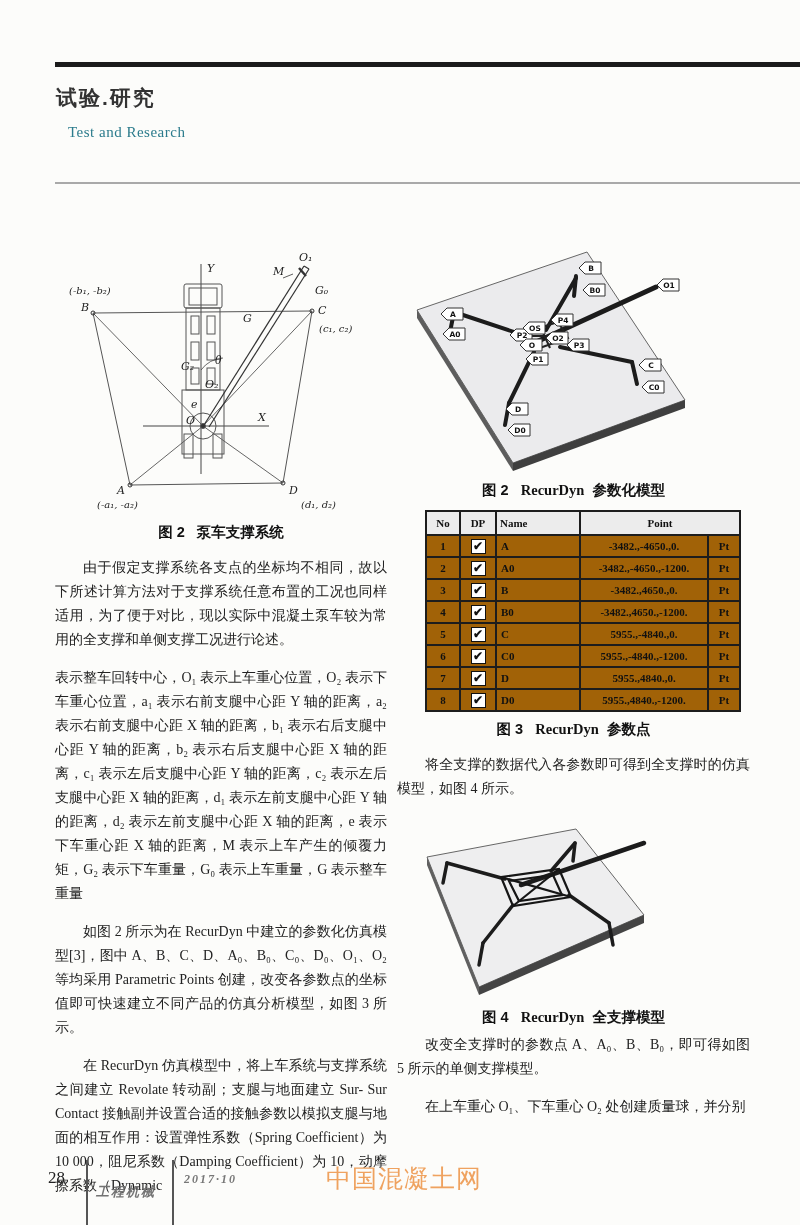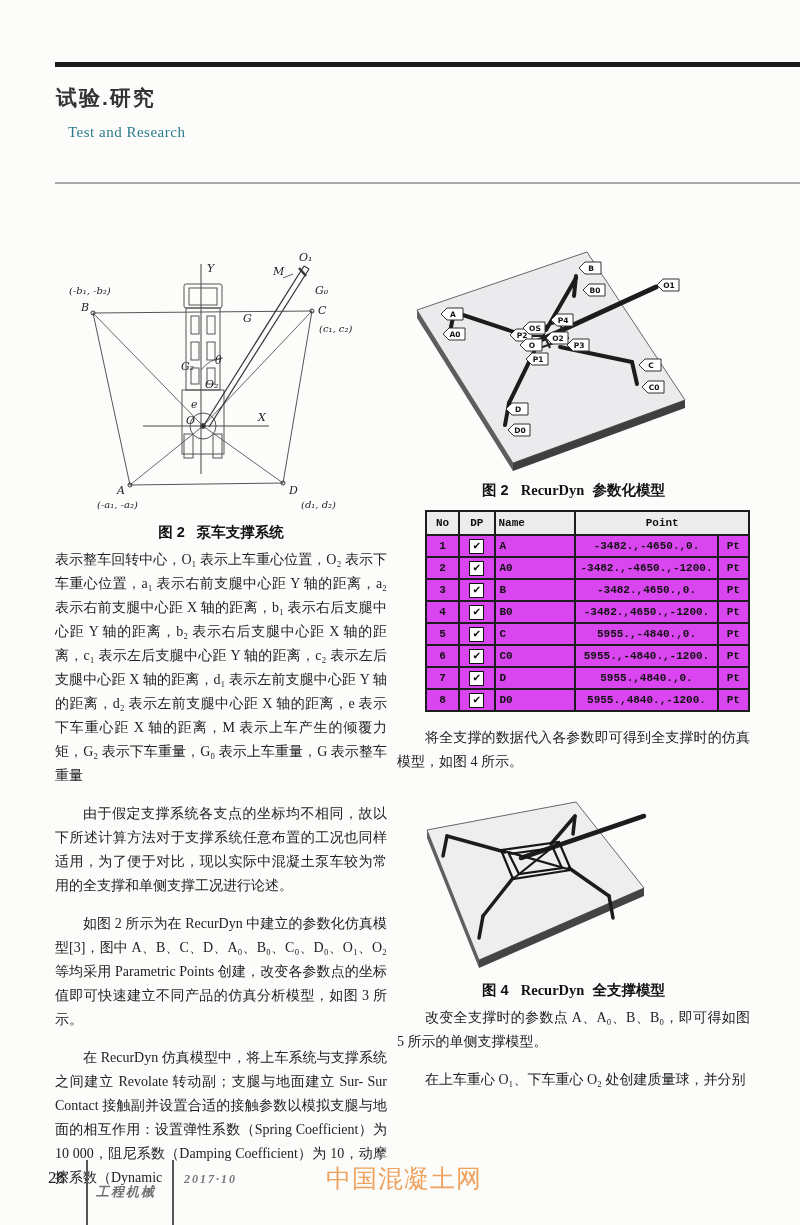--- a/index.html
+++ b/index.html
@@ -24,22 +24,22 @@
   .section-h{font-size:16px;font-weight:bold;color:#111;margin:10px 0 4px 0;
              font-family:"Liberation Sans","DejaVu Sans",sans-serif;}
   .section-h .no{margin-right:14px;}
   
   .figlbl{font-family:"DejaVu Serif",serif;font-style:italic;font-size:11px;fill:#222;}
   .figlbl-sm{font-family:"DejaVu Serif",serif;font-style:italic;font-size:10px;fill:#222;}
   .tagbox{fill:#ffffff;stroke:#333;stroke-width:1;}
   .tagtxt{font-family:"DejaVu Sans",sans-serif;font-size:7.5px;font-weight:bold;fill:#111;
           text-anchor:middle;}
   
-  .ptable{border-collapse:collapse;background:#d946ef;
-          font-family:Liberation Mono, monospace;}
+  .ptable{border-collapse:collapse;background:#a16207;
+          font-family:Liberation Serif, serif;}
   .ptable th{border:2px solid #1d1d1d;background:#ececec;font-size:11px;font-weight:bold;
              color:#111;padding:2px 3px;height:18px;}
   .ptable td{border:2px solid #1d1d1d;font-size:11px;font-weight:bold;color:#111;
              padding:1px 4px;height:18px;}
   .td-no{width:24px;text-align:center;}
   .td-dp{width:26px;text-align:center;}
   .td-name{width:74px;text-align:left;}
   .td-point{width:118px;text-align:center;}
   .td-pt{width:22px;text-align:center;padding:1px 2px;}
   .chk{display:inline-block;width:13px;height:13px;border:1.6px solid #111;background:#fff;
@@ -129,22 +129,22 @@
       <text class="figlbl-sm" x="42" y="260">(-a₁, -a₂)</text>
       <text class="figlbl" x="234" y="246">D</text>
       <text class="figlbl-sm" x="246" y="260">(d₁, d₂)</text>
     </svg>
 
     <div class="fig-caption">
       <span>图 2</span>&nbsp;&nbsp;
       <span>泵车支撑系统</span>
     </div>
 
+    <p class="para indent">由于假定支撑系统各支点的坐标均不相同，故以下所述计算方法对于支撑系统任意布置的工况也同样适用，为了便于对比，现以实际中混凝土泵车较为常用的全支撑和单侧支撑工况进行论述。</p>
     <p class="para mt6">表示整车回转中心，O₁ 表示上车重心位置，O₂ 表示下车重心位置，a₁ 表示右前支腿中心距 Y 轴的距离，a₂ 表示右前支腿中心距 X 轴的距离，b₁ 表示右后支腿中心距 Y 轴的距离，b₂ 表示右后支腿中心距 X 轴的距离，c₁ 表示左后支腿中心距 Y 轴的距离，c₂ 表示左后支腿中心距 X 轴的距离，d₁ 表示左前支腿中心距 Y 轴的距离，d₂ 表示左前支腿中心距 X 轴的距离，e 表示下车重心距 X 轴的距离，M 表示上车产生的倾覆力矩，G₂ 表示下车重量，G₀ 表示上车重量，G 表示整车重量</p>
-    <p class="para indent">由于假定支撑系统各支点的坐标均不相同，故以下所述计算方法对于支撑系统任意布置的工况也同样适用，为了便于对比，现以实际中混凝土泵车较为常用的全支撑和单侧支撑工况进行论述。</p>
 
 
     <p class="para indent">如图 2 所示为在 RecurDyn 中建立的参数化仿真模型[3]，图中 A、B、C、D、A₀、B₀、C₀、D₀、O₁、O₂ 等均采用 Parametric Points 创建，改变各参数点的坐标值即可快速建立不同产品的仿真分析模型，如图 3 所示。</p>
     <p class="para indent">在 RecurDyn 仿真模型中，将上车系统与支撑系统之间建立 Revolate 转动副；支腿与地面建立 Sur- Sur Contact 接触副并设置合适的接触参数以模拟支腿与地面的相互作用：设置弹性系数（Spring Coefficient）为 10 000，阻尼系数（Damping Coefficient）为 10，动摩擦系数（Dynamic</p>
   </div>
 
   <div class="abs col-right">
 
     
     <svg width="330" height="226" viewBox="0 0 330 226" style="margin-left:13px;">
@@ -305,20 +305,25 @@
         <tr>
           <td class="td-no">8</td>
           <td class="td-dp"><span class="chk">✔</span></td>
           <td class="td-name">D0</td>
           <td class="td-point">5955.,4840.,-1200.</td>
           <td class="td-pt">Pt</td>
         </tr>
       </tbody>
     </table>
 
+    <div class="fig-caption" style="margin-top:8px;">
+      <span>图 3</span>&nbsp;&nbsp;
+      <span class="serifpart">RecurDyn</span>&nbsp;
+      <span>参数点</span>
+    </div>
 
     <p class="para indent">将全支撑的数据代入各参数即可得到全支撑时的仿真模型，如图 4 所示。</p>
 
     
     <svg width="320" height="182" viewBox="0 0 320 182" style="margin:4px 0 0 12px;">
       <polygon points="167,10 235,96 70,168 18,38" fill="#eeeeef" stroke="#666" stroke-width="1"></polygon>
       <polygon points="235,96 70,168 70,176 235,104" fill="#444444"></polygon>
       <polygon points="18,38 70,168 70,176 18,46" fill="#606060"></polygon>
       <g stroke="#1c1c1c" stroke-width="3.5" stroke-linecap="round" fill="none">
         <line x1="96" y1="60" x2="38" y2="44"></line>

